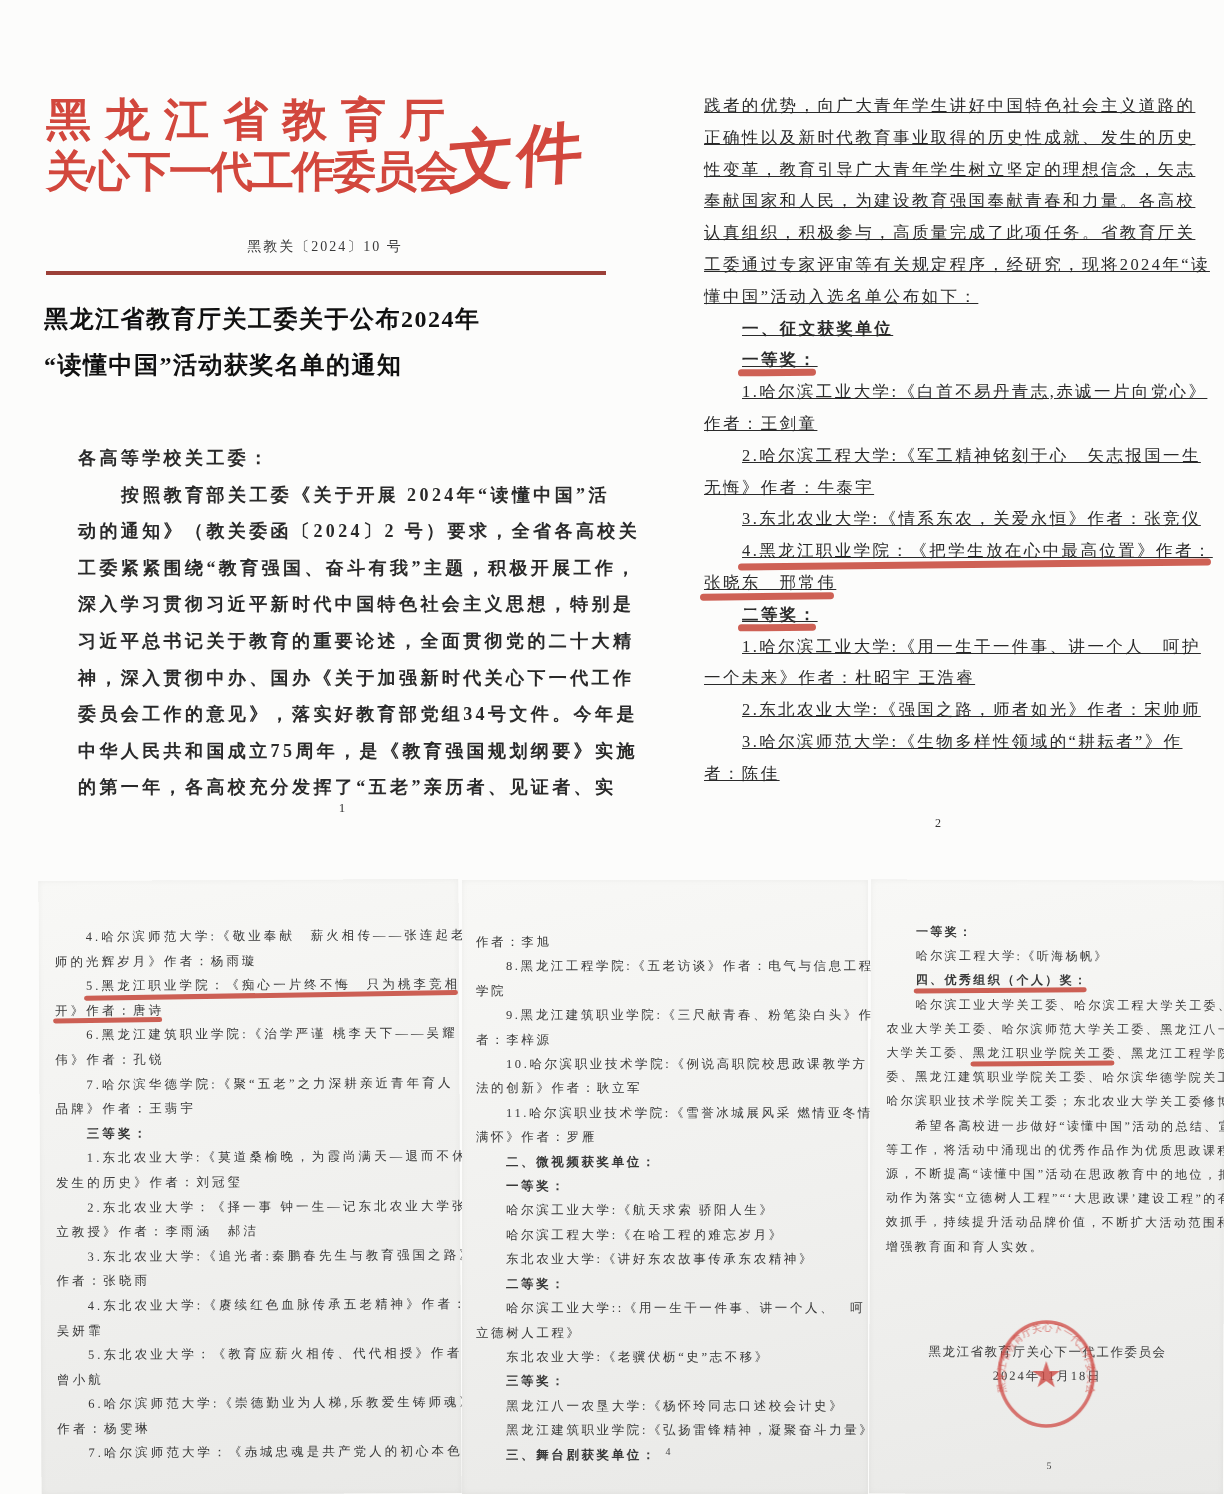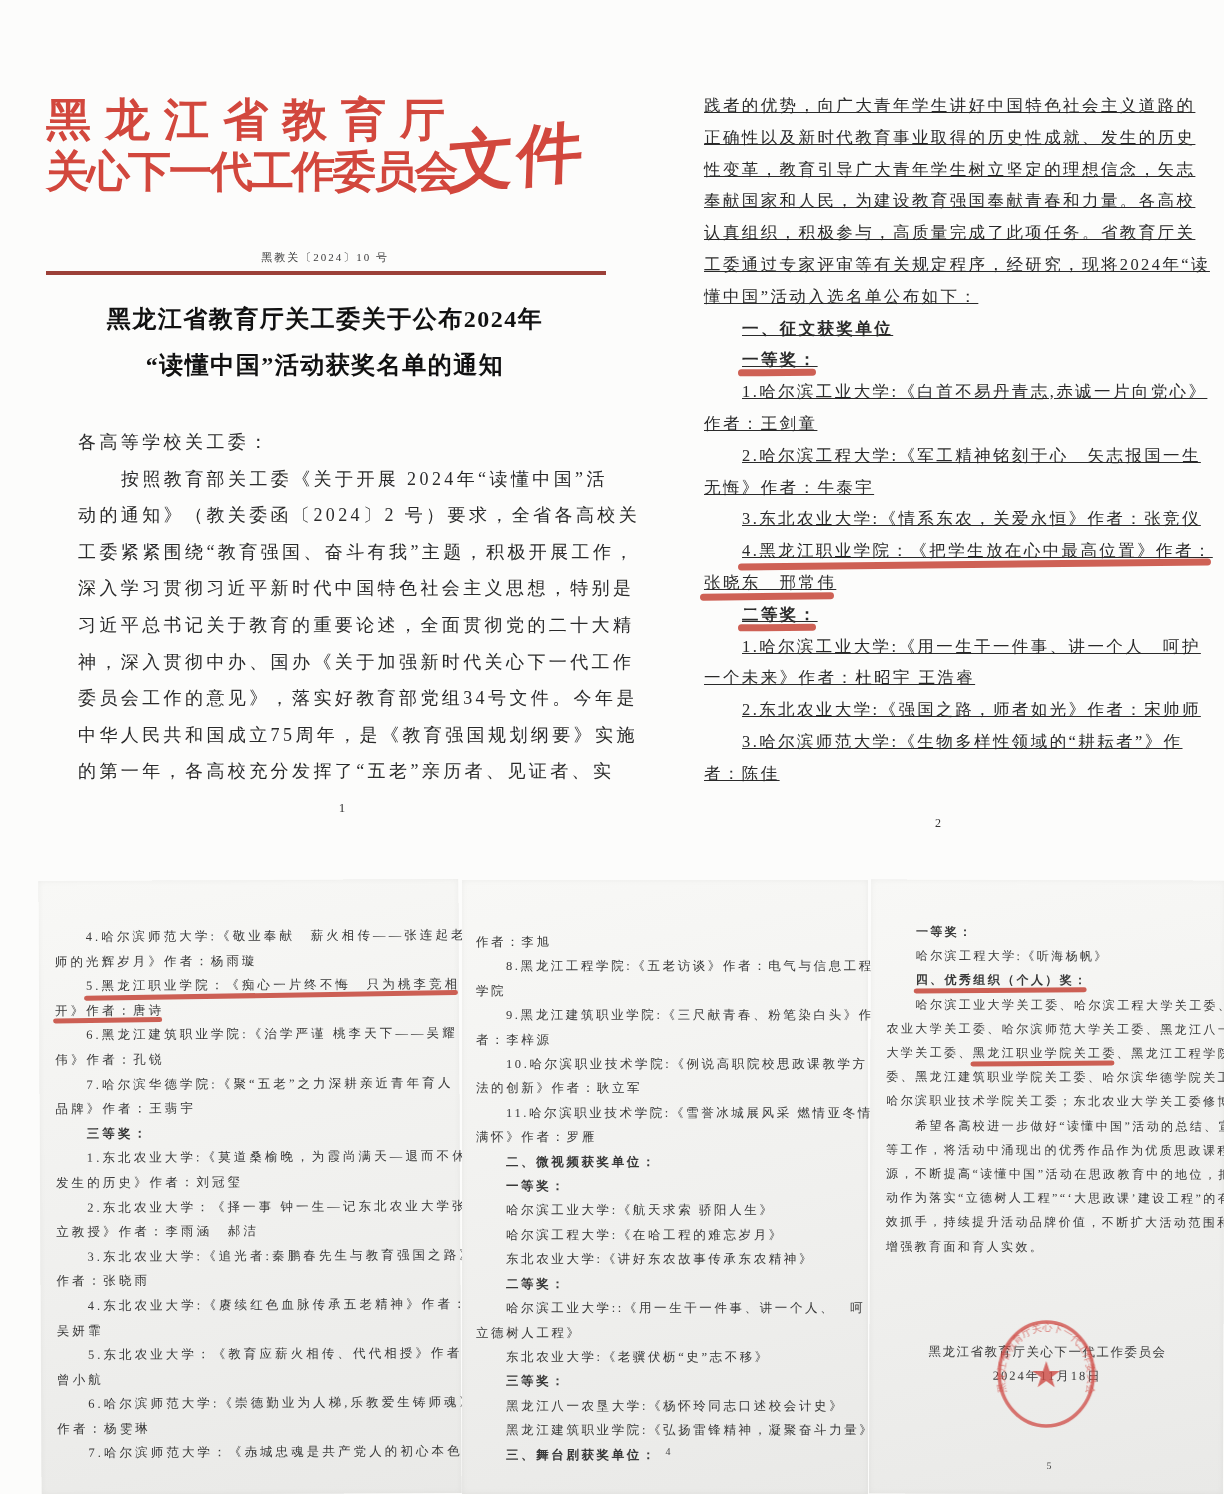--- a/index.html
+++ b/index.html
@@ -22,24 +22,24 @@
   .small .mark::after{height:4.5px;bottom:-5px;left:-2px;border-radius:3px;}
   
   .page1{left:44px;top:88px;width:562px;height:740px;}
   .rh{position:absolute;top:6px;left:2px;color:var(--header_red);font-weight:bold;line-height:1.18;}
   .rh-l1{font-size:45px;letter-spacing:14px;}
   .rh-l2{font-size:43px;letter-spacing:-2px;}
   .rh-suffix{
     position:absolute;top:24px;left:404px;font-size:66px;font-weight:bold;
     color:var(--header_red);transform:rotate(-5deg) skewX(-7deg);letter-spacing:3px;
   }
-  .p1-docnum{position:absolute;top:150px;left:0;width:562px;text-align:center;font-size:11px;letter-spacing:2px;color:#3a3a3a;margin-top:12px;}
+  .p1-docnum{position:absolute;top:150px;left:0;width:562px;text-align:center;font-size:14px;letter-spacing:2px;color:#3a3a3a;}
   .p1-rule{position:absolute;top:183px;left:2px;width:560px;height:3.5px;background:var(--rule_red);}
-  .p1-title{position:absolute;top:208px;left:0;width:562px;text-align:center;font-weight:bold;font-size:24px;line-height:46px;letter-spacing:1.5px;color:#111;}
-  .p1-body{position:absolute;left:34px;top:336px;width:528px;font-size:18px;letter-spacing:3.4px;line-height:36.6px;}
+  .p1-title{position:absolute;top:208px;left:0;width:562px;text-align:left;font-weight:bold;font-size:24px;line-height:46px;letter-spacing:1.5px;color:#111;}
+  .p1-body{position:absolute;left:34px;top:352px;width:528px;font-size:18px;letter-spacing:3.4px;line-height:36.6px;font-weight:bold;}
   .p1-body .indent{text-indent:43px;}
   .p1-num{position:absolute;top:712px;left:34px;width:528px;text-align:center;font-size:13px;color:#333;}
   
   .page2{left:690px;top:88px;width:490px;height:772px;}
   .p2-body{position:absolute;left:14px;top:2px;width:468px;font-size:16.5px;letter-spacing:2.4px;line-height:31.8px;text-decoration:underline;}
   .p2-body .indent{text-indent:38px;}
   .p2-num{position:absolute;top:728px;left:14px;width:468px;text-align:center;font-size:12px;color:#333;}
   
   .small{background:linear-gradient(168deg,#f8f8f6 0%,#f0f0ee 55%,#e9e9e7 100%);box-shadow:0 0 6px rgba(0,0,0,0.05) inset;}
   .small .line{color:#383838;}

